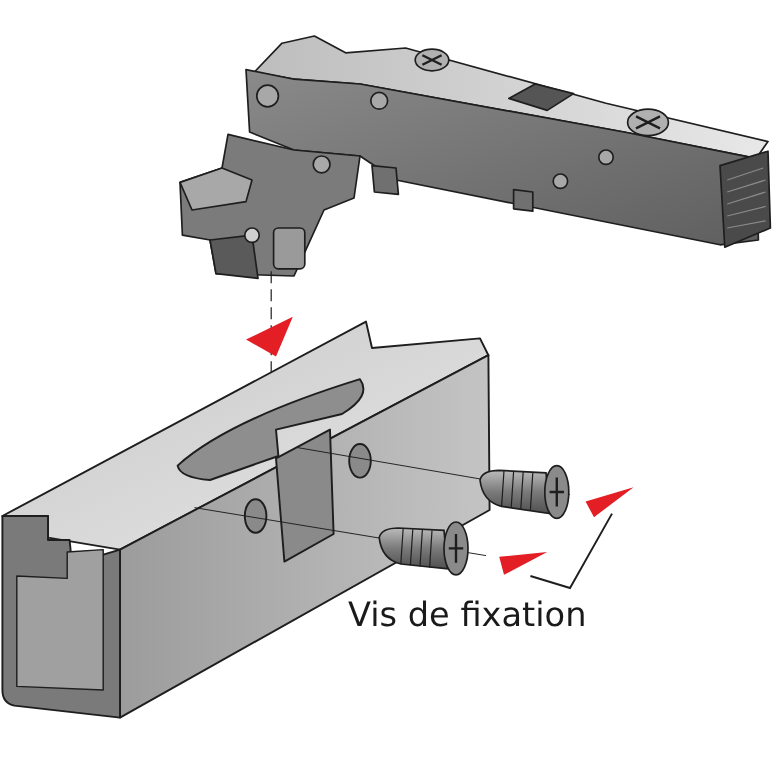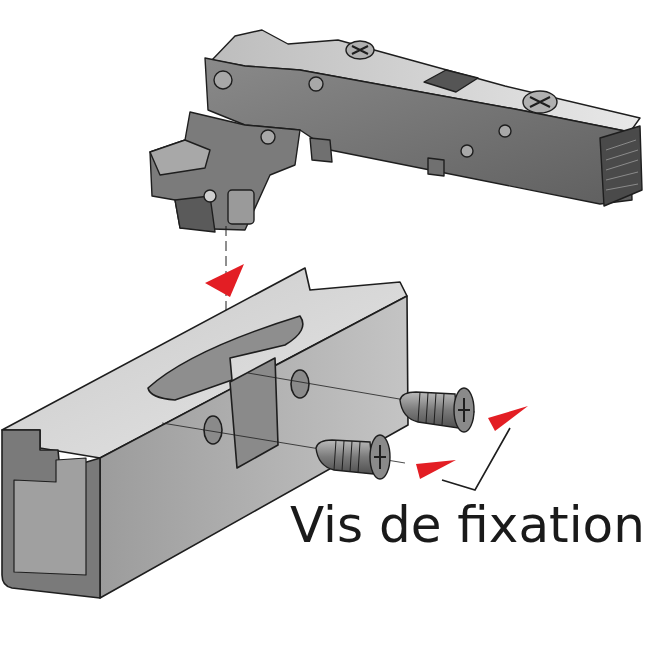--- a/index.html
+++ b/index.html
@@ -1,20 +1,20 @@
 <!DOCTYPE html>
 <html><head>
 <meta charset="utf-8">
 <style>
   html, body { margin: 0; padding: 0; background: #ffffff; }
   #canvas { position: relative; width: 650px; height: 650px; overflow: hidden; background: #ffffff; }
   svg { position: absolute; left: 0; top: 0; }
   .label {
     position: absolute; left: 290px; top: 496px;
-    font-family: "DejaVu Sans", sans-serif; font-size: 50px; color: #1a1a1a;
+    font-family: "DejaVu Sans", sans-serif; font-size: 28px; color: #1a1a1a;
     letter-spacing: 0px; white-space: nowrap; text-align: center;
   }
 </style>
 </head>
 <body>
 
 <div id="canvas">
 <svg width="650" height="650" viewBox="0 0 650 650">
   <defs>
     <linearGradient id="gTop" x1="0" y1="0" x2="1" y2="0">

